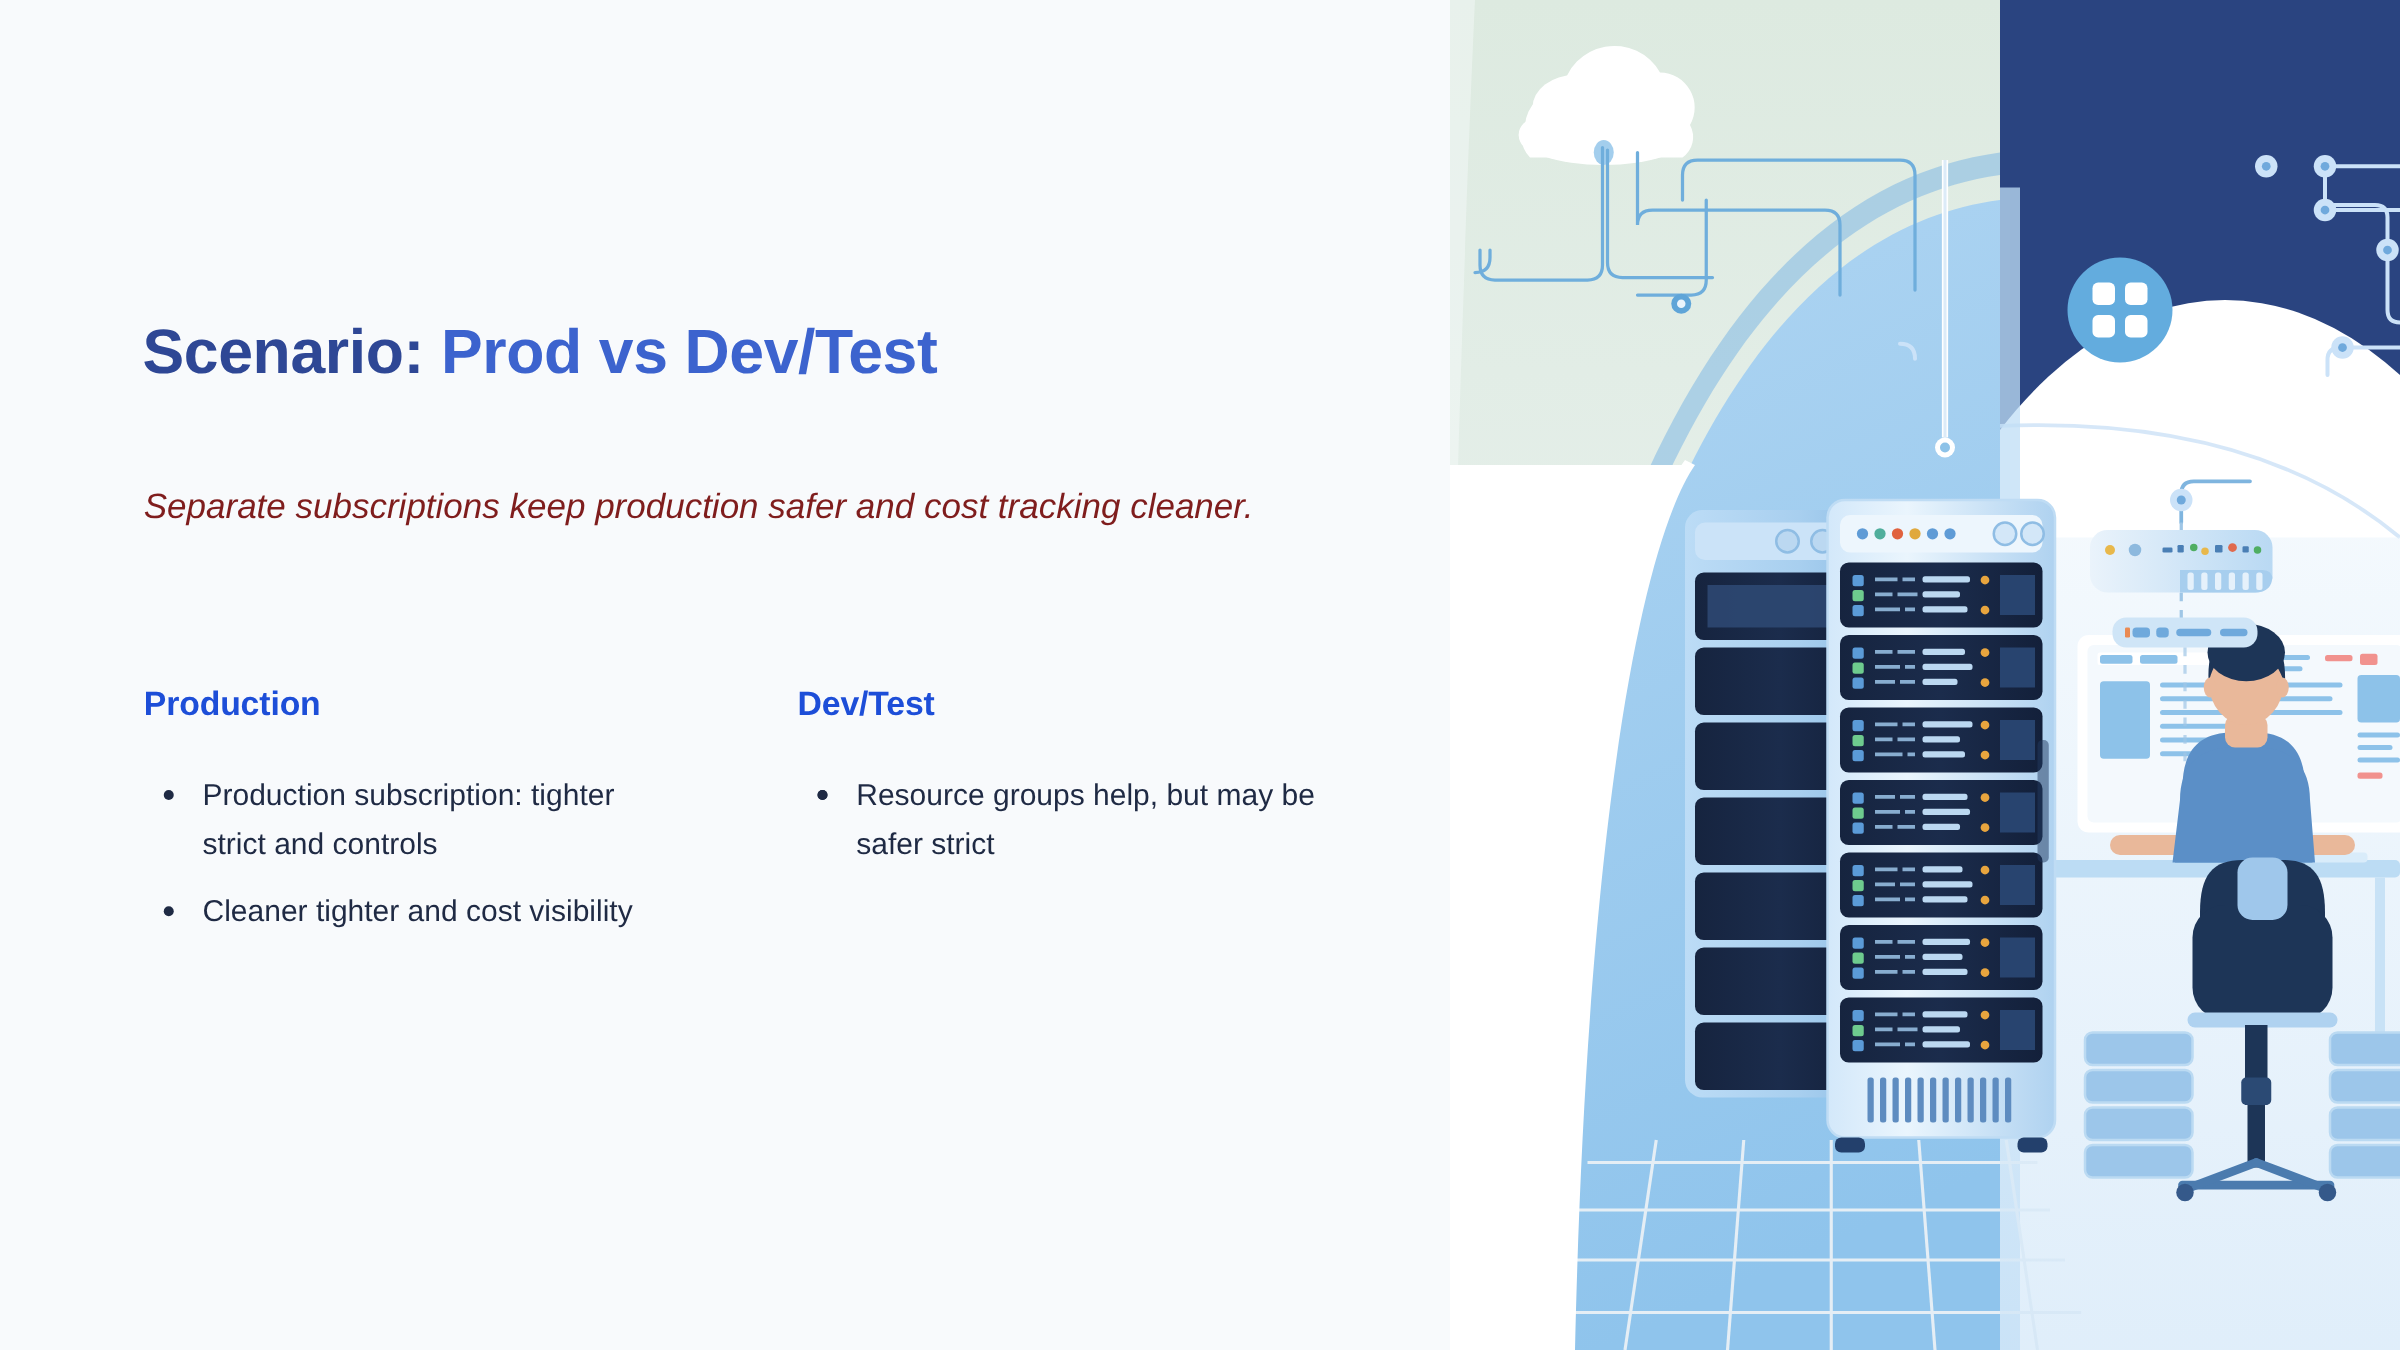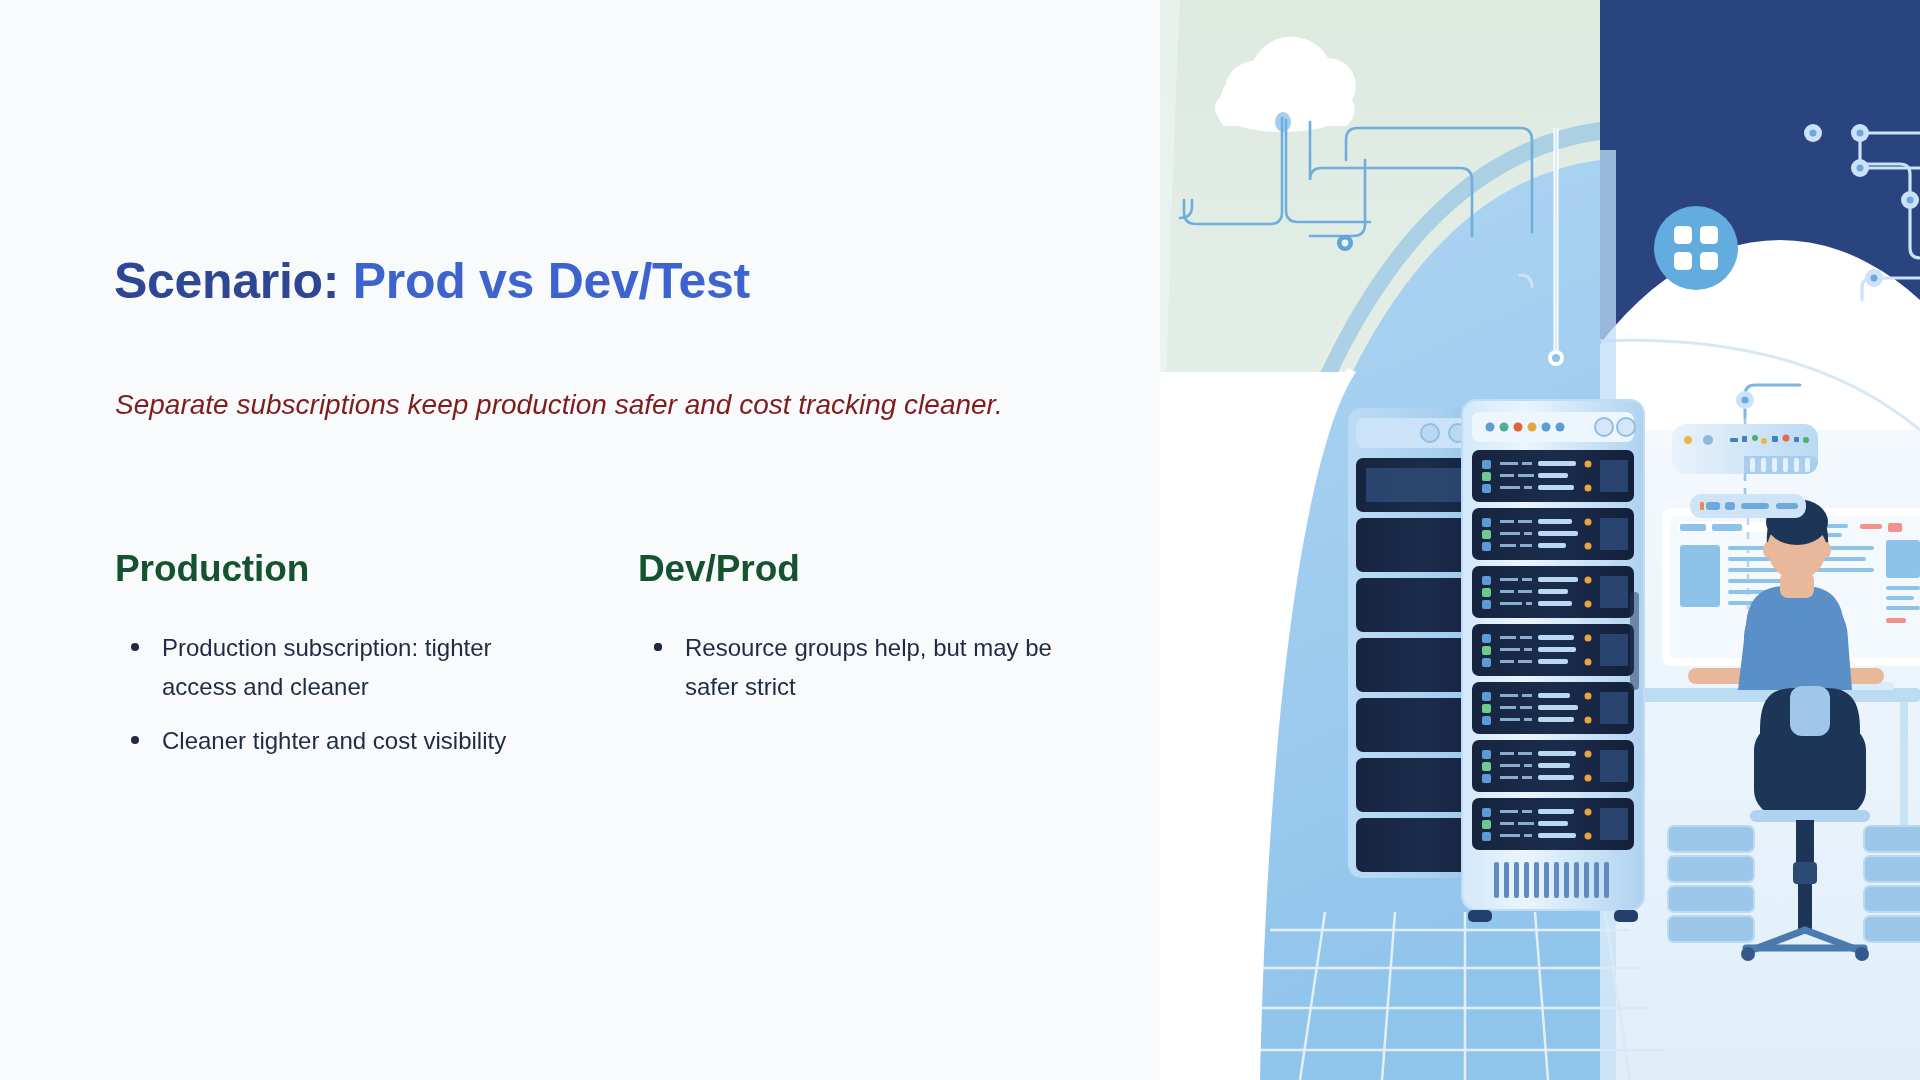--- a/index.html
+++ b/index.html
@@ -43,23 +43,23 @@
   .cols{
     position:absolute;
     left:0; top:548px;
     width:1010px;
   }
   .col{ position:absolute; top:0; width:450px; }
   .col-prod{ left:1px; }
   .col-dev{ left:524px; }
 
   .col-head{
-    font-size:37px;
+    font-size:27px;
     font-weight:bold;
-    color:#14532d;
+    color:#1d4ed8;
     letter-spacing:-0.1px;
     margin-bottom:0;
   }
   ul.bullets{
     list-style:none;
     margin-top:39px;
   }
   ul.bullets li{
     position:relative;
     font-size:24px;
@@ -99,31 +99,31 @@
 
     <div class="subtitle">Separate subscriptions keep production safer and cost tracking cleaner.</div>
 
     <div class="cols">
 
       <div class="col col-prod">
         <div class="col-head">Production</div>
         <ul class="bullets">
           <li>
             <span class="dot"></span>
-            <span>Production subscription: tighter access and cleaner</span>
+            <span>Production subscription: tighter strict and controls</span>
           </li>
           <li>
             <span class="dot"></span>
             <span>Cleaner tighter and cost visibility</span>
           </li>
         </ul>
       </div>
 
       <div class="col col-dev">
-        <div class="col-head">Dev/Prod</div>
+        <div class="col-head">Dev/Test</div>
         <ul class="bullets">
           <li>
             <span class="dot"></span>
           </li>
           <li>
             <span class="dot"></span>
             <span>Resource groups help, but may be safer strict</span>
           </li>
         </ul>
       </div>

